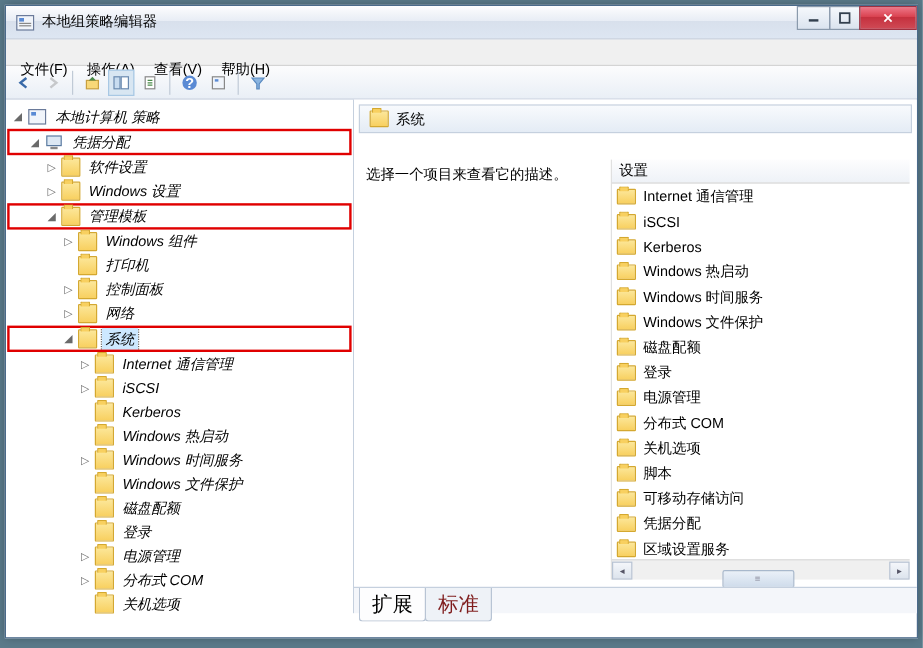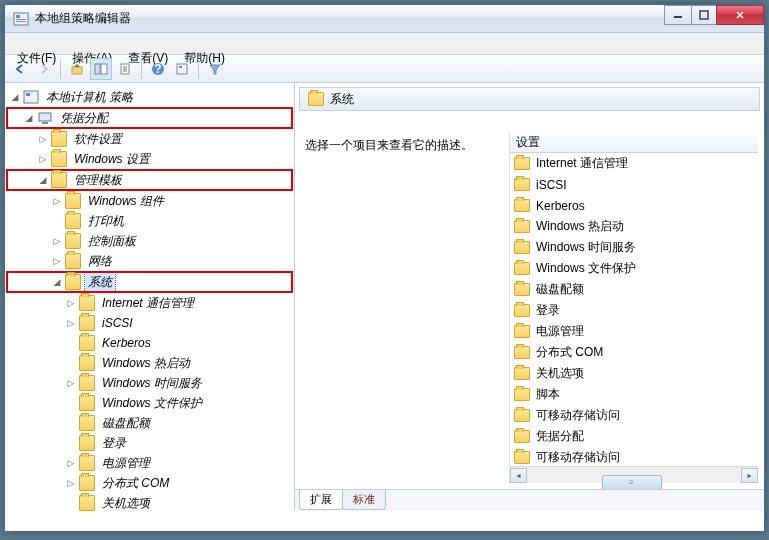--- a/index.html
+++ b/index.html
@@ -32,21 +32,21 @@
     .right-header { height: 24px; background: linear-gradient(to bottom, #f8fafd, #e4ecf5); border-bottom: 1px solid #c5d0de; display: flex; align-items: center; padding-left: 8px; margin: 4px 4px 0 4px; border: 1px solid #c5d0de; }
     .right-header .folder-icon { width: 16px; height: 14px; margin-right: 6px; }
     .right-body { flex: 1; display: flex; padding: 6px; gap: 8px; overflow: hidden; margin-top: 16px; }
     .right-desc { width: 200px; padding: 4px; }
     .right-list-wrap { flex: 1; display: flex; flex-direction: column; border-left: 1px solid #e0e0e0; }
     .list-header { height: 20px; border-bottom: 1px solid #d4d4d4; background: linear-gradient(to bottom, #fdfdfe, #eef2f7); padding: 2px 6px; display: flex; align-items: center; }
     .right-list { flex: 1; overflow-y: scroll; overflow-x: auto; }
     .list-item { display: flex; align-items: center; height: 21px; padding-left: 4px; cursor: default; }
     .list-item .folder-icon { width: 16px; height: 13px; margin-right: 6px; flex-shrink: 0; }
     .tabs { height: 22px; display: flex; align-items: flex-start; padding-left: 4px; border-top: 1px solid #c5d0de; background: #f4f6fa; }
-    .tab { padding: 2px 10px; border: 1px solid #b8c4d4; background: #fdfdfe; border-top: none; margin-right: -1px; border-radius: 0 0 3px 3px; font-size: 11px; }
+    .tab { padding: 2px 10px; border: 1px solid #b8c4d4; background: #fdfdfe; border-top: none; margin-right: -1px; border-radius: 0 0 3px 3px; font-size: 17px; }
     .tab.inactive { background: #eef2f7; color: #7f1d1d; }
     .statusbar { height: 22px; background: #f0f0f0; border-top: 1px solid #d4d4d4; padding: 3px 8px; display: flex; align-items: center; }
     .hscroll { height: 17px; background: #f0f0f0; border-top: 1px solid #dadada; display: flex; align-items: center; }
     .hscroll-btn { width: 17px; height: 15px; background: linear-gradient(to bottom,#f4f6fa,#dde4ed); border: 1px solid #b8c4d4; display:flex; align-items:center; justify-content:center; font-size:8px; color:#556; }
     .hscroll-track { flex:1; position: relative; }
     .hscroll-thumb { position:absolute; left: 35%; width: 60px; height: 15px; background: linear-gradient(to bottom,#eaf0f8,#cfdceb); border:1px solid #a8b8cc; border-radius:2px; display:flex; align-items:center; justify-content:center; color:#889; letter-spacing:1px; font-size:8px; }
     ::-webkit-scrollbar { width: 17px; height: 17px; }
     ::-webkit-scrollbar-track { background: #f0f0f0; }
     ::-webkit-scrollbar-thumb { background: linear-gradient(to right,#eaf0f8,#cfdceb); border:1px solid #a8b8cc; border-radius:2px; }
     ::-webkit-scrollbar-button { background: linear-gradient(to bottom,#f4f6fa,#dde4ed); border:1px solid #b8c4d4; height:17px; }
@@ -332,20 +332,24 @@
             <div class="list-item">
                 <span class="folder-icon"></span>
                 <span>可移动存储访问</span>
               </div>
             <div class="list-item">
                 <span class="folder-icon"></span>
                 <span>凭据分配</span>
               </div>
             <div class="list-item">
                 <span class="folder-icon"></span>
+                <span>区域设置服务</span>
+              </div>
+            <div class="list-item">
+                <span class="folder-icon"></span>
                 <span>可移动存储访问</span>
               </div>
           </div>
           <div class="hscroll">
             <div class="hscroll-btn">◂</div>
             <div class="hscroll-track">
                 <div class="hscroll-thumb">≡</div>
               </div>
             <div class="hscroll-btn">▸</div>
           </div>

